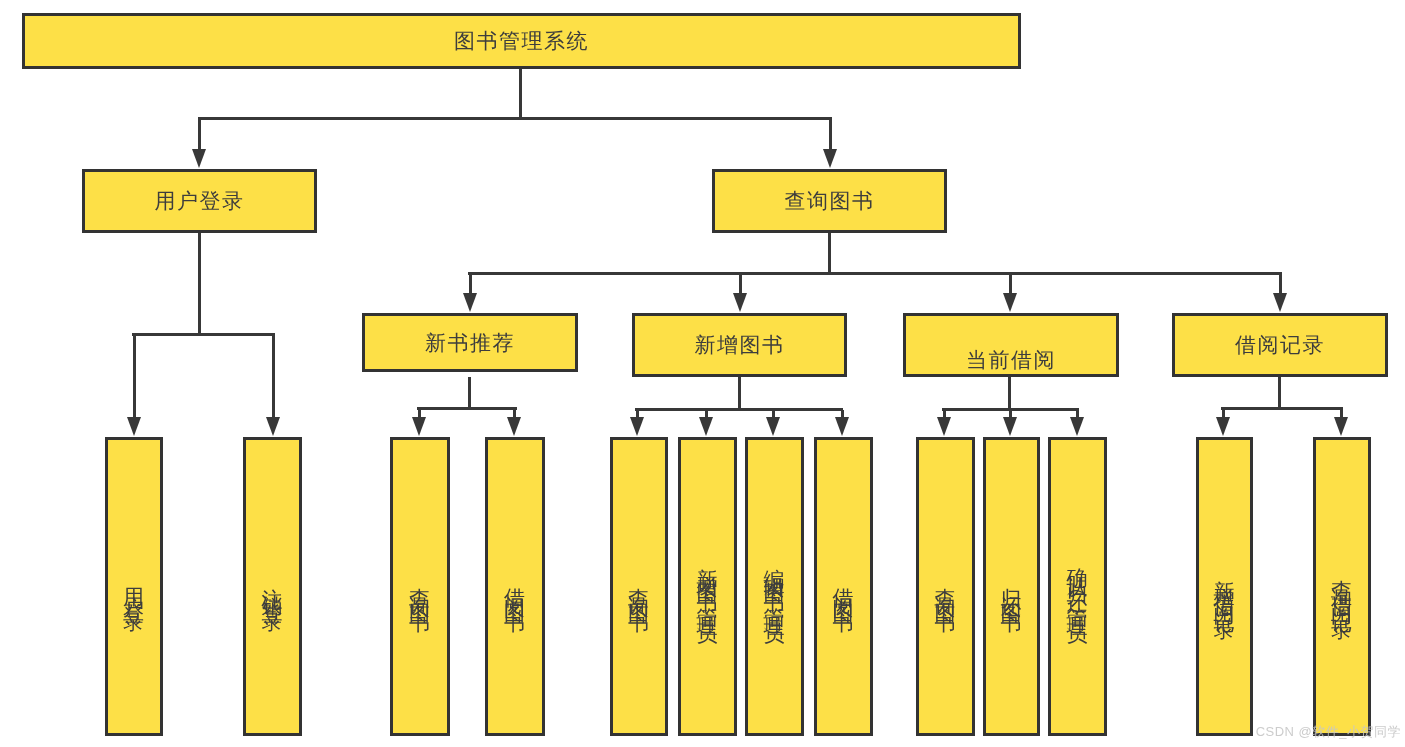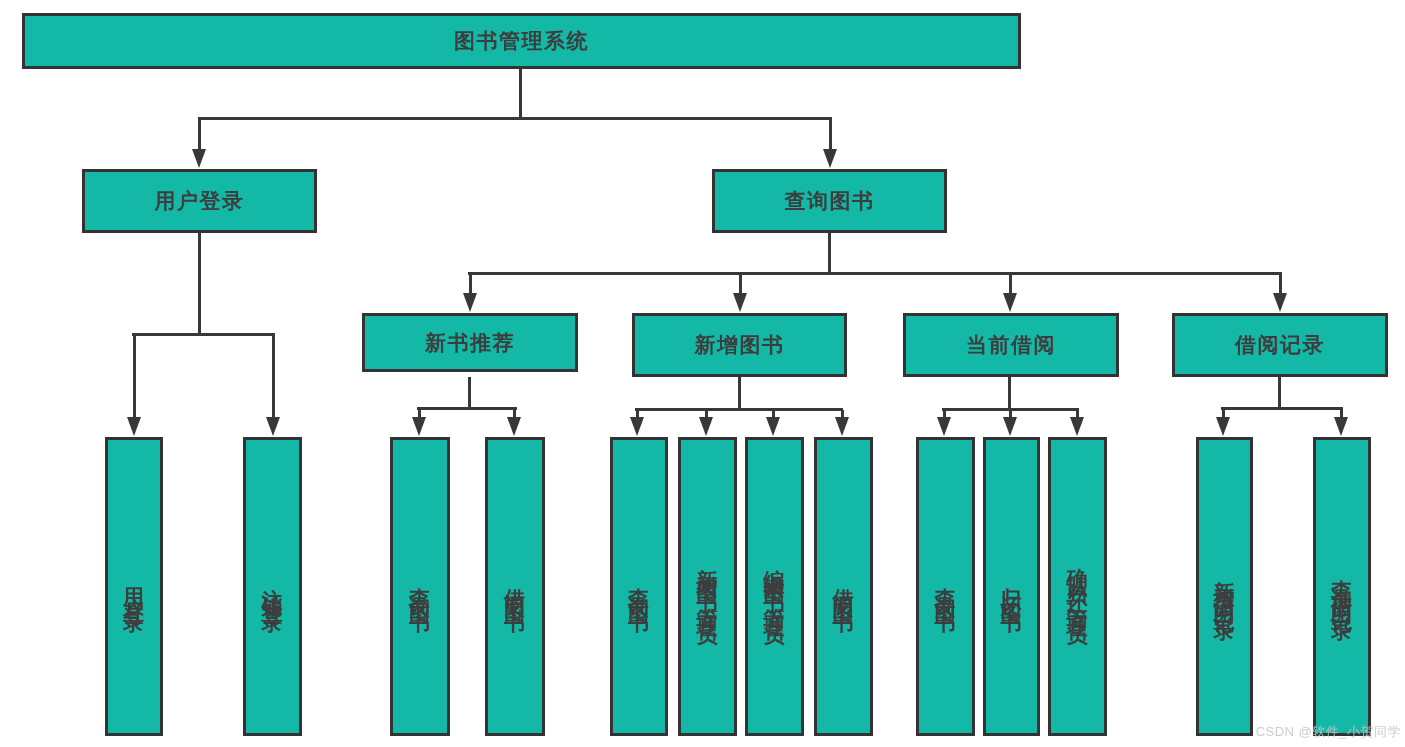--- a/index.html
+++ b/index.html
@@ -14,26 +14,25 @@
     position:relative;
     width:1405px;height:747px;
     background:var(--bg-color);
     overflow:hidden;
     font-family:"Liberation Sans","DejaVu Sans",sans-serif;
   }
   .node{
     position:absolute;
     box-sizing:border-box;
     border:3px solid var(--border-color);
-    background:#14b8a6;
+    background:#fde047;
     display:flex;
     align-items:center;
     justify-content:center;
     color:var(--text-color);
-    font-weight:bold;
   }
   .hlabel{
     font-size:21px;
     letter-spacing:1.5px;
     white-space:nowrap;
   }
   .vlabel{
     writing-mode:vertical-rl;
     text-orientation:mixed;
     font-size:21px;
@@ -136,21 +135,21 @@
       </div>
       <div class="node" style="left: 712px; top: 169px; width: 235px; height: 64px;">
         <span class="hlabel">查询图书</span>
       </div>
       <div class="node" style="left: 362px; top: 313px; width: 216px; height: 59px;">
         <span class="hlabel">新书推荐</span>
       </div>
       <div class="node" style="left: 632px; top: 313px; width: 215px; height: 64px;">
         <span class="hlabel">新增图书</span>
       </div>
-      <div class="node" style="left: 903px; top: 313px; width: 216px; height: 64px;">
+      <div class="node" style="left: 903px; top: 313px; width: 216px; height: 64px; align-items: flex-end;">
         <span class="hlabel">当前借阅</span>
       </div>
       <div class="node" style="left: 1172px; top: 313px; width: 216px; height: 64px;">
         <span class="hlabel">借阅记录</span>
       </div>
       <div class="node" style="left: 105px; top: 437px; width: 58px; height: 299px;">
         <span class="vlabel">用户登录</span>
       </div>
       <div class="node" style="left: 243px; top: 437px; width: 59px; height: 299px;">
         <span class="vlabel">注销登录</span>

